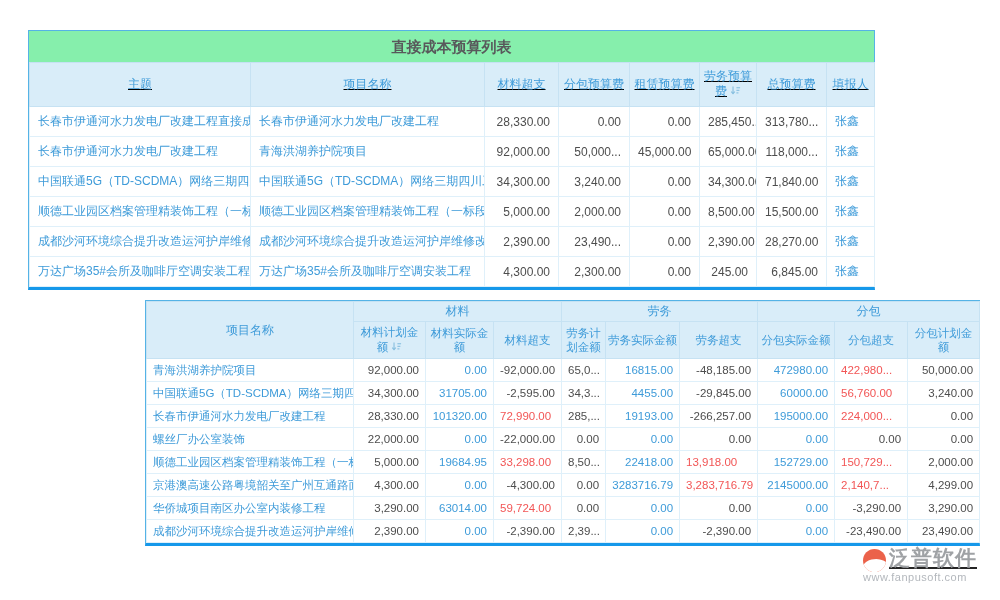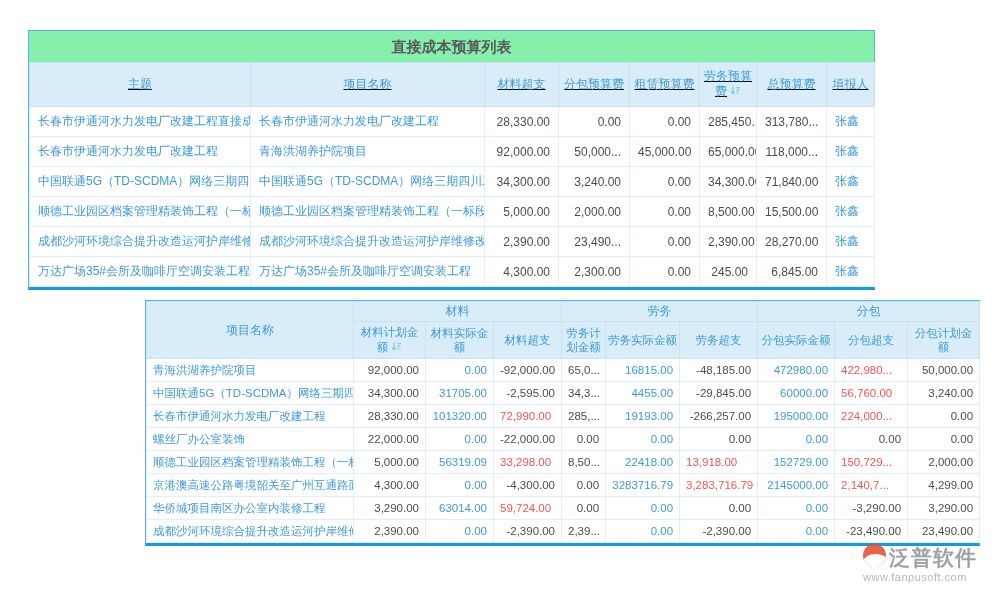--- a/index.html
+++ b/index.html
@@ -29,21 +29,21 @@
   .panel-bottom .grid tr.group-row th{height:19px;padding:0 2px;}
   .panel-bottom .grid tr.sub-row th{height:32px;font-size:11.5px;}
   td.link{color:#3e9bd9;cursor:pointer;text-align:left;}
   td.num{text-align:right;}
   td.blue{color:#3e9bd9;text-align:right;cursor:pointer;}
   td.red{color:#f25555;}
   td.center{}
   .sort-ic{display:inline-block;vertical-align:-1px;margin-left:3px;}
   
   .watermark{position:absolute;left:863px;top:544px;opacity:.85;z-index:5;}
-  .wm-row{display:flex;align-items:flex-start;}
+  .wm-row{display:flex;align-items:flex-end;text-decoration:underline;}
   .wm-logo{width:23px;height:23px;border-radius:50%;background:#e8472b;position:relative;display:inline-block;margin-right:3px;flex:0 0 auto;overflow:hidden;}
   .wm-logo::after{
     content:"";position:absolute;left:-3px;top:10px;width:29px;height:14px;background:#fff;
     border-radius:50% 60% 0 0 / 90% 100% 0 0;transform:rotate(-14deg);
   }
   .wm-name{font-size:21px;font-weight:bold;color:#8f9296;letter-spacing:1px;white-space:nowrap;}
   .wm-url{font-size:11px;color:#a6abb1;text-align:left;margin-top:-1px;letter-spacing:.5px;}
 </style>
 </head>
 <body>
@@ -232,21 +232,21 @@
           <td class="num">0.00</td>
           <td class="blue">0.00</td>
           <td class="num">0.00</td>
           <td class="blue">0.00</td>
           <td class="num">0.00</td>
           <td class="num">0.00</td>
         </tr>
         <tr>
           <td class="link">顺德工业园区档案管理精装饰工程（一标段）</td>
           <td class="num">5,000.00</td>
-          <td class="blue">56319.09</td>
+          <td class="blue">19684.95</td>
           <td class="red">33,298.00</td>
           <td class="num">8,50...</td>
           <td class="blue">22418.00</td>
           <td class="red">13,918.00</td>
           <td class="blue">152729.00</td>
           <td class="red">150,729...</td>
           <td class="num">2,000.00</td>
         </tr>
         <tr>
           <td class="link">京港澳高速公路粤境韶关至广州互通路面改造中</td>

